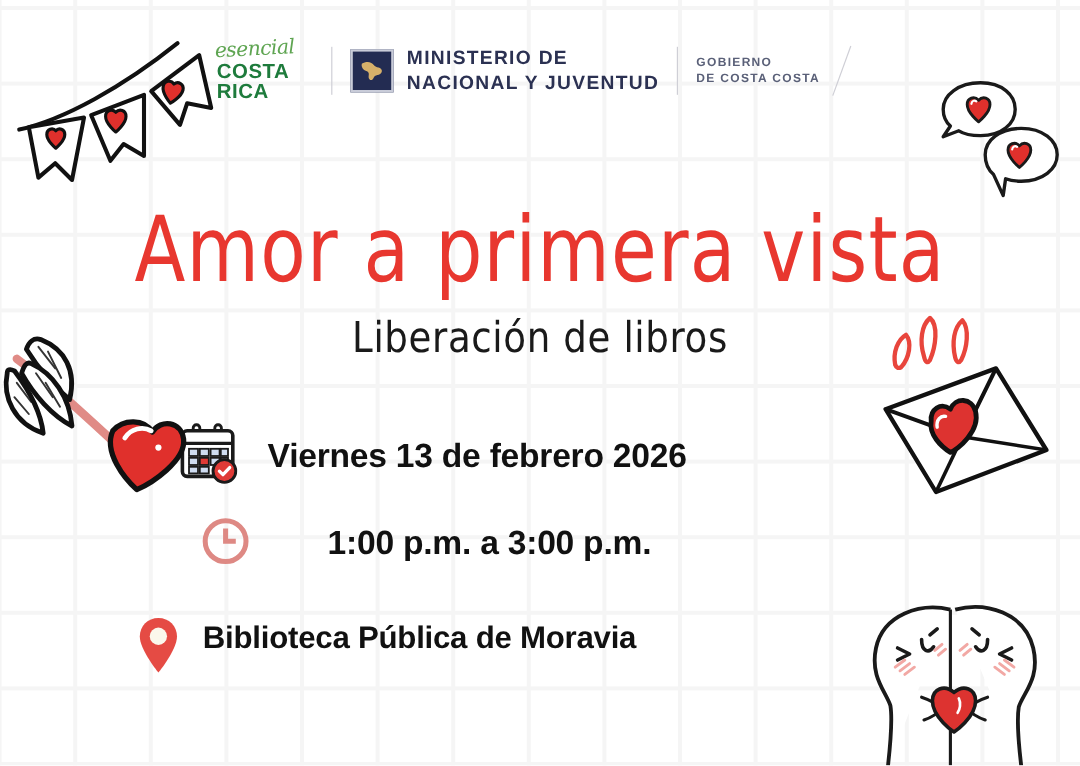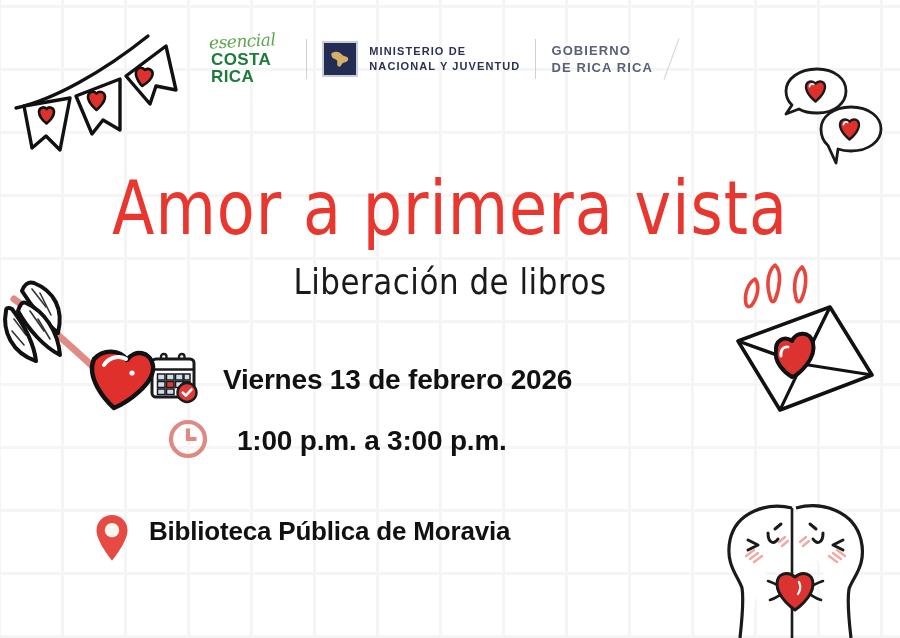--- a/index.html
+++ b/index.html
@@ -104,22 +104,22 @@
     display: flex; align-items: center; justify-content: center;
     margin-right: 11px;
     flex: none;
   }
   #mcj-text, #gcr-text, #snb-text {
     font-family: "Liberation Sans", sans-serif;
     font-weight: bold;
     color: #2b3152;
     line-height: 1.32;
   }
-  #mcj-text { font-size: 11px; letter-spacing: 1.1px; }
-  #gcr-text { font-size: 13px;  letter-spacing: 1.1px; color: #5a6078; }
+  #mcj-text { font-size: 16px; letter-spacing: 1.1px; }
+  #gcr-text { font-size: 10px;  letter-spacing: 1.1px; color: #5a6078; }
   #snb-text { font-size: 10.5px; letter-spacing: 1.0px; }
 
   
   #title-main {
     position: absolute;
     top: 163px;
     left: 0; width: 900px;
     text-align: center;
     font-family: "DejaVu Sans", sans-serif;
     font-size: 62px;
@@ -154,24 +154,24 @@
     font-family: "Liberation Sans", sans-serif;
     font-weight: bold;
     color: #111111;
     letter-spacing: -0.2px;
     text-align: center;
   }
 
   #row-date { top: 352px; left: 148px; }
   #row-date .info-text { font-size: 28px; margin-left: 25px; }
 
-  #row-time { top: 418px; left: 167px; }
+  #row-time { top: 430px; left: 167px; gap: 36px; }
   #row-time .info-text { font-size: 28px; margin-left: 28px; }
 
-  #row-place { top: 512px; left: 92px; align-items: flex-start; }
+  #row-place { top: 512px; left: 112px; align-items: flex-start; }
   #row-place .place-lines { margin-left: 17px; margin-top: 2px; }
   #row-place .info-text { font-size: 26px; line-height: 1.33; display: block; }
 
   
   .decor { position: absolute; }
   #decor-bunting  { top: 24px;  left: 8px;   width: 175px; height: 145px; }
   #decor-bubbles  { top: 66px;  left: 778px; width: 112px; height: 102px; }
   #decor-arrow    { top: 277px; left: -4px;  width: 178px; height: 145px; }
   #decor-envelope { top: 252px; left: 722px; width: 180px; height: 170px; }
   #decor-couple   { top: 488px; left: 712px; width: 190px; height: 152px; }
@@ -207,21 +207,21 @@
         <div>MINISTERIO DE</div>
         <div>NACIONAL Y JUVENTUD</div>
       </div>
     </div>
 
     <div class="v-divider"></div>
 
     <div class="logo-block">
       <div id="gcr-text">
         <div>GOBIERNO</div>
-        <div>DE RICA RICA</div>
+        <div>DE COSTA COSTA</div>
       </div>
     </div>
 
     <div class="slash-divider"></div>
 
 
   </div>
 
   <div id="title-main">Amor a primera vista</div>
 

